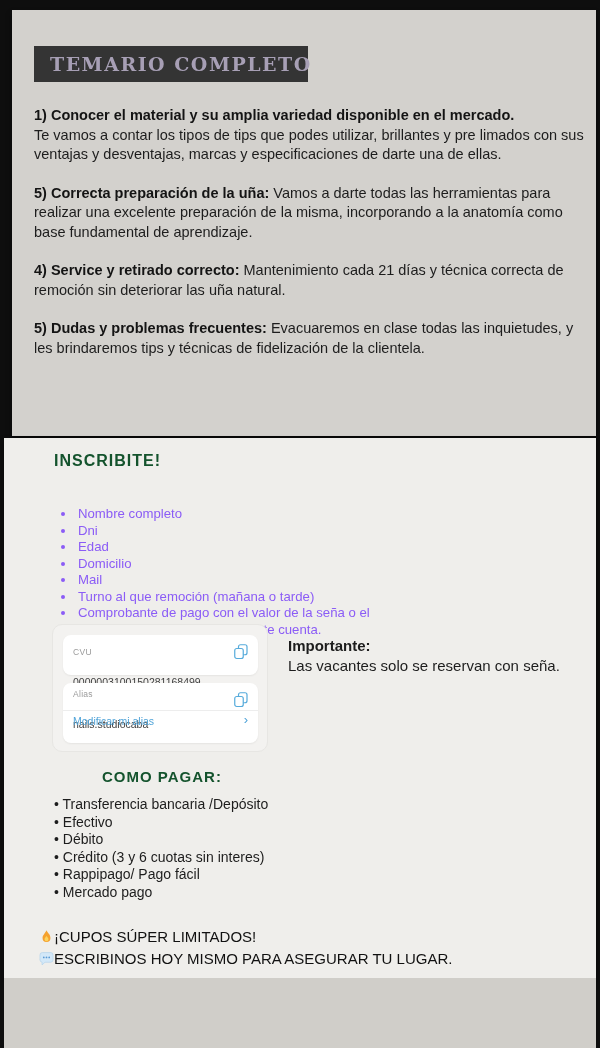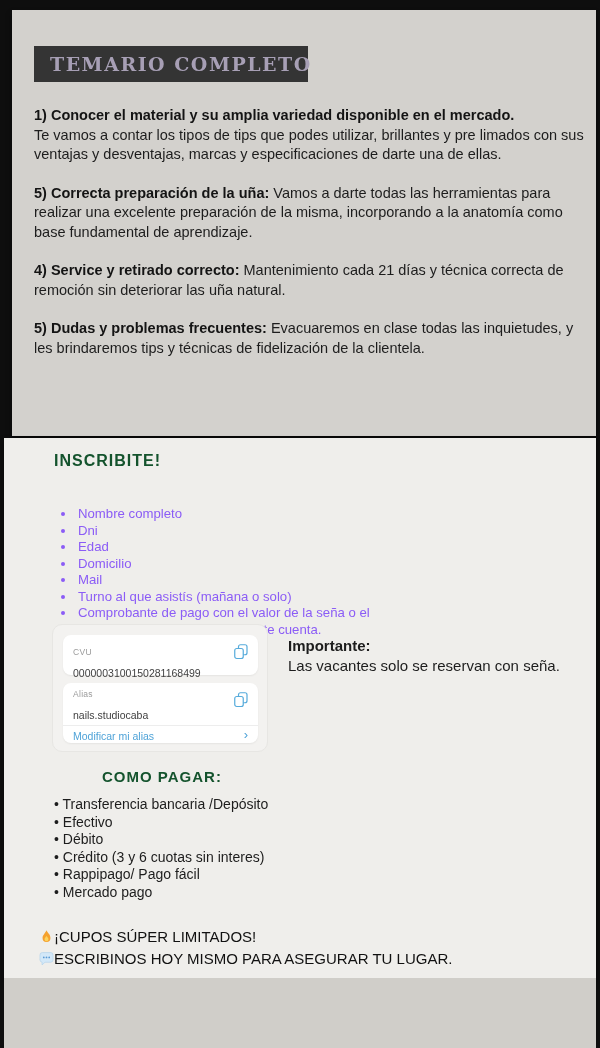--- a/index.html
+++ b/index.html
@@ -52,24 +52,24 @@
     position:absolute;left:48px;top:186px;width:216px;height:128px;
     background:#f3f2f0;border-radius:10px;border:1px solid #e7e6e3;
     box-sizing:border-box;
   }
   .mini-card{
     position:absolute;left:10px;width:195px;background:#ffffff;
     border-radius:8px;box-shadow:0 1px 2px rgba(0,0,0,0.06);
     box-sizing:border-box;padding:12px 10px;
   }
   .mini-card .field-label{display:block;font-size:8.5px;color:#9b9b9b;letter-spacing:0.3px;}
-  .mini-card .field-value{display:block;font-size:10.5px;color:#3f3f3f;margin-top:10px;}
+  .mini-card .field-value{display:block;font-size:10.5px;color:#3f3f3f;margin-top:19px;}
   .cvu-card{top:10px;height:40px;}
   .alias-card{top:58px;height:60px;padding:0;}
-  .alias-card .value-area{padding:6px 10px 20px 10px;border-bottom:1px solid #ededed;height:43px;box-sizing:border-box;}
+  .alias-card .value-area{padding:6px 10px 20px 10px;border-bottom:1px solid #ededed;height:28px;box-sizing:border-box;}
   .copy-btn{
     position:absolute;right:9px;top:9px;width:16px;height:18px;
     background:none;border:none;padding:0;cursor:pointer;
   }
   .modify-row{
     display:flex;align-items:flex-start;justify-content:space-between;
     padding:4px 10px 0 10px;height:20px;cursor:pointer;
   }
   .modify-row .link{font-size:10.5px;color:#4fa3d8;}
   .modify-row .chev{font-size:13px;color:#4fa3d8;line-height:10px;}
@@ -112,21 +112,21 @@
 <div class="page2">
 
   <div class="purple-heading inscribite-heading">INSCRIBITE!</div>
 
   <ul class="inscribite-list">
     <li>Nombre completo</li>
     <li>Dni</li>
     <li>Edad</li>
     <li>Domicilio</li>
     <li>Mail</li>
-    <li>Turno al que asistís (mañana o solo)</li>
+    <li>Turno al que remoción (mañana o tarde)</li>
     <li>Comprobante de pago con el valor de la seña o el pago total del curso a la siguiente cuenta.</li>
   </ul>
 
   <div class="card-outer">
 
     <div class="mini-card cvu-card">
       <span class="field-label">CVU</span>
       <span class="field-value">0000003100150281168499</span>
       <button class="copy-btn">
         <span>

